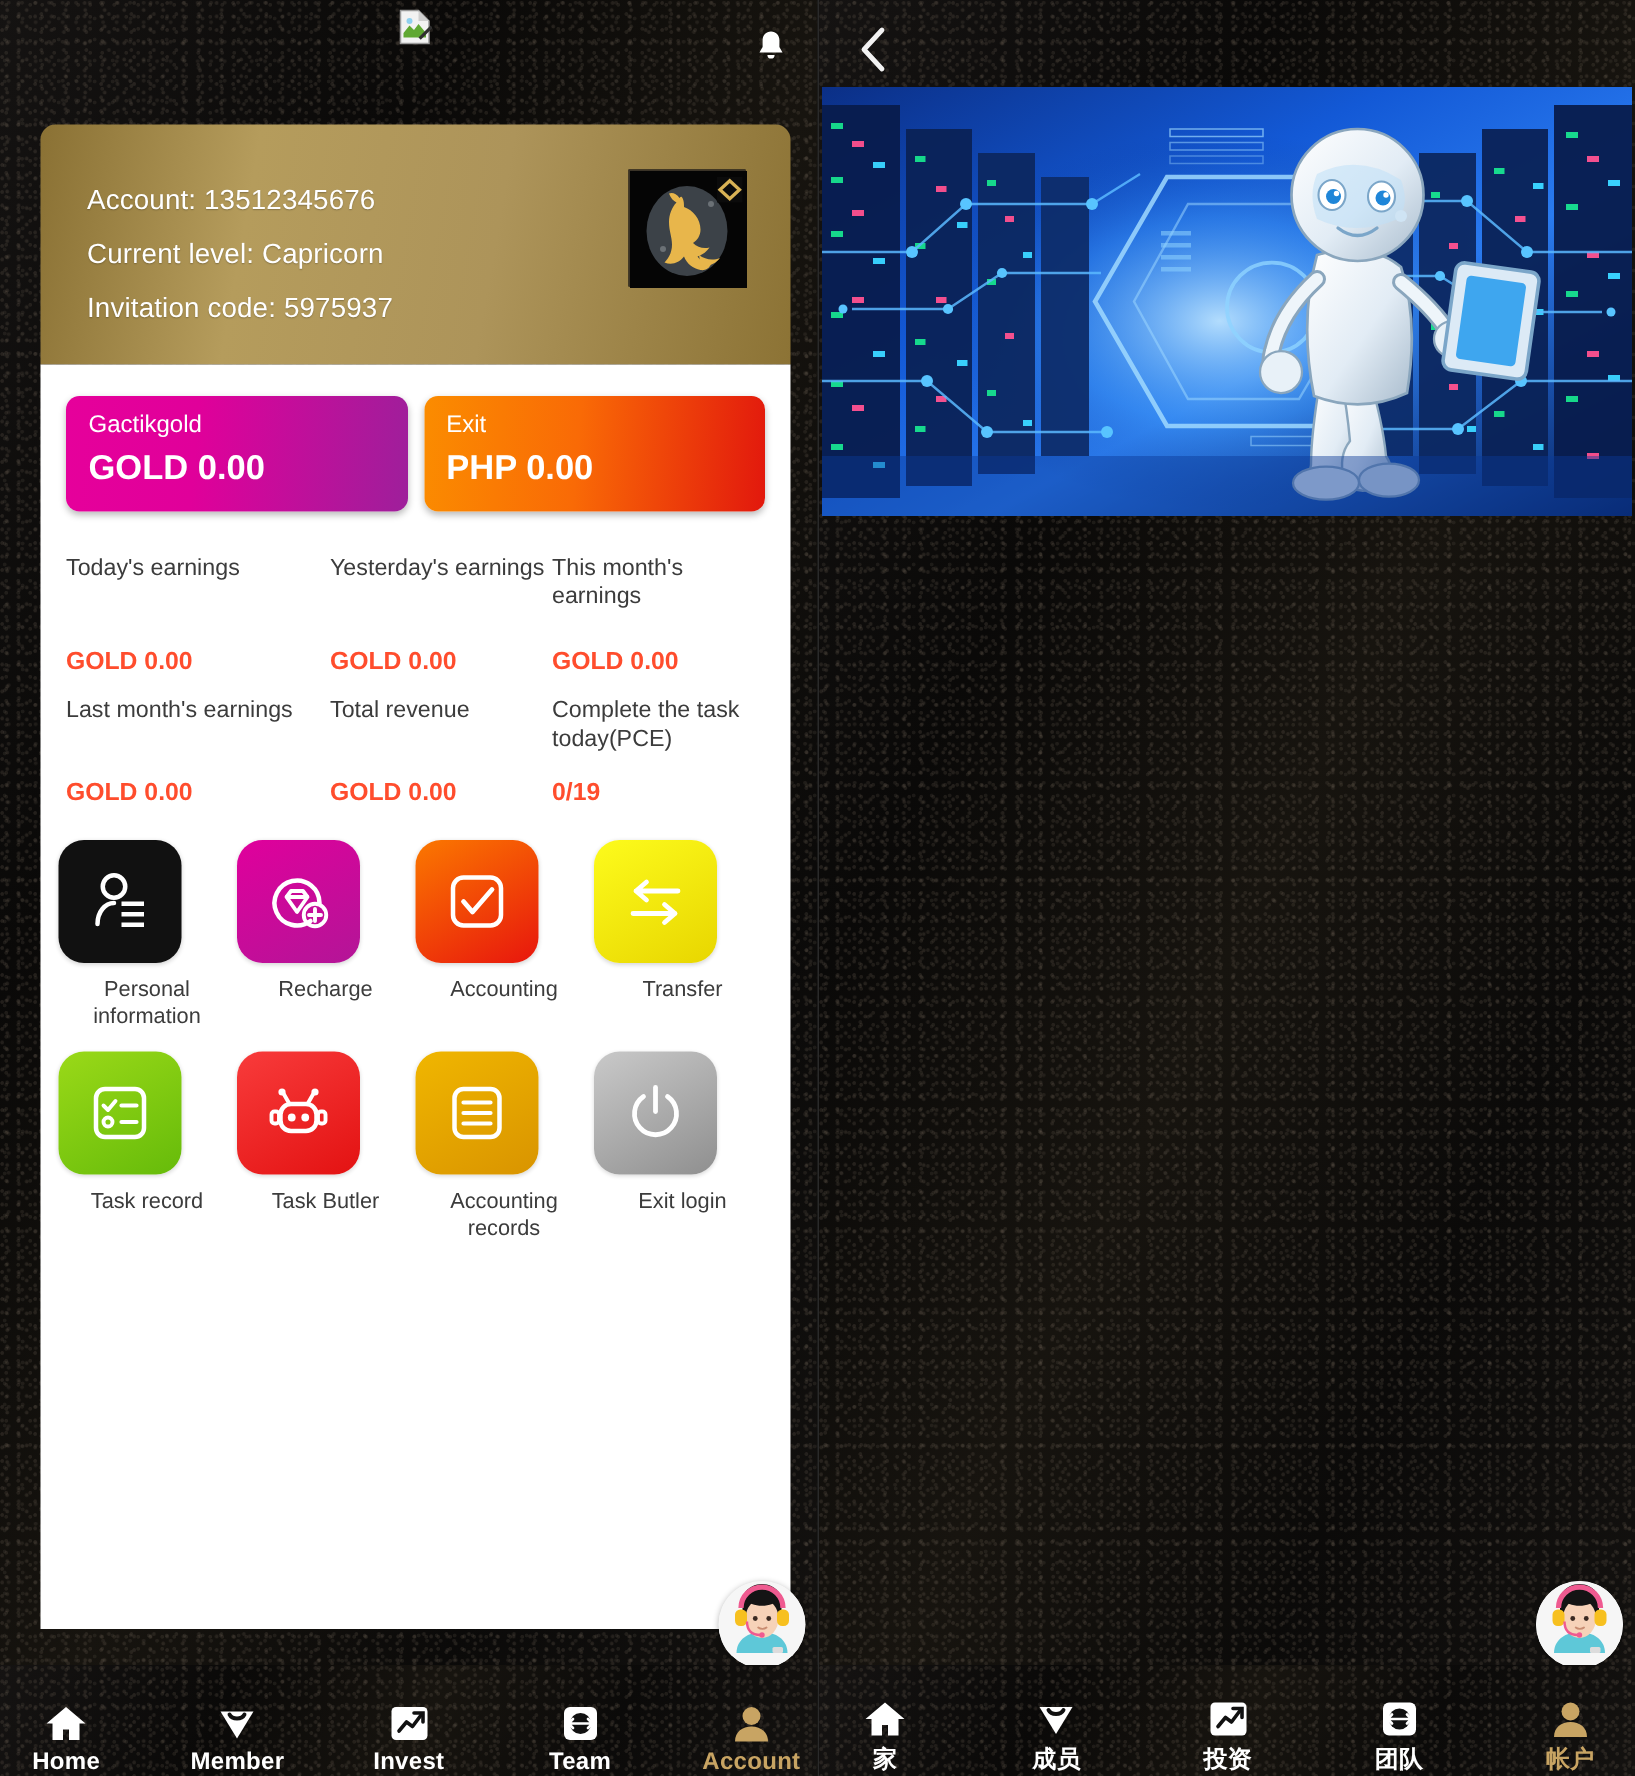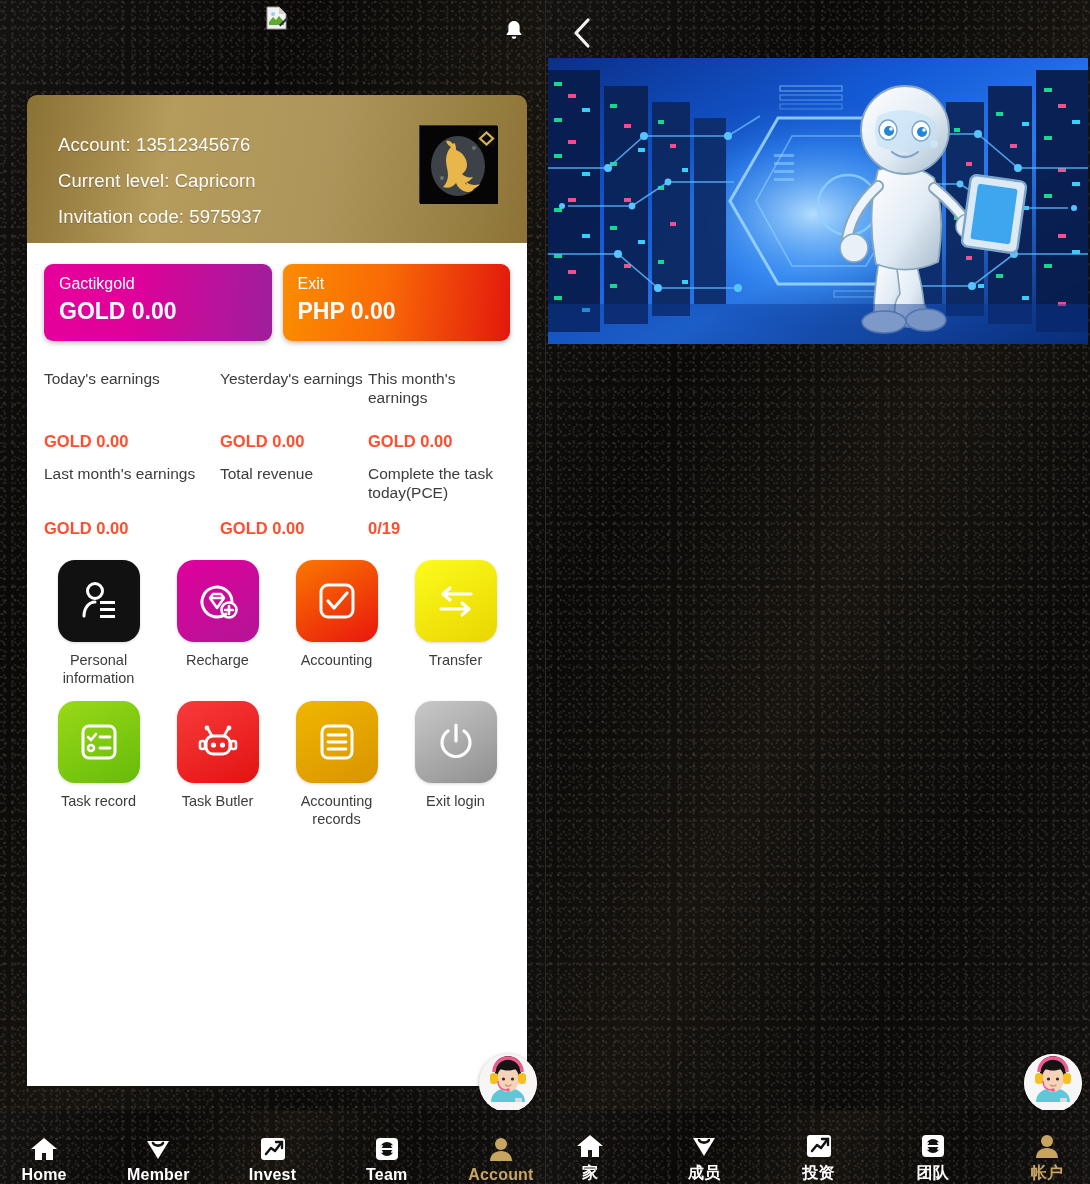--- a/index.html
+++ b/index.html
@@ -45,21 +45,21 @@
     width: 22px; height: 24px;
   }
   .bell-btn {
     position: absolute; right: 16px; top: 16px;
     width: 30px; height: 30px;
     display: flex; align-items: center; justify-content: center;
     cursor: pointer;
   }
 
   .account-card {
-    position: absolute; left: 27px; top: 95px;
+    position: absolute; left: 27px; top: 83px;
     width: 500px; height: 160px;
     border-radius: 10px 10px 0 0;
     background: linear-gradient(100deg,#8a7134 0%,#b59c5c 28%,#ad945a 60%,#8c7335 100%);
     padding: 32px 0 0 31px;
     color: #ffffff;
   }
   .account-card .line {
     font-size: 18.5px; line-height: 36px;
     letter-spacing: .1px;
     text-shadow: 0 1px 1px rgba(0,0,0,.25);
@@ -108,21 +108,21 @@
   .earn-r2-title { margin-top: 13px; }
   .earn-r2-vals  { margin-top: 14px; }
 
   .icon-grid {
     display: grid;
     grid-template-columns: repeat(4, 1fr);
     padding: 22px 12px 0 12px;
     row-gap: 0;
   }
   .icon-cell {
-    display: flex; flex-direction: column; align-items: center;
+    display: flex; flex-direction: column; 
     cursor: pointer;
     margin-bottom: 14px;
   }
   .icon-tile {
     width: 82px; height: 82px;
     border-radius: 17px;
     display: flex; align-items: center; justify-content: center;
     box-shadow: 0 1px 3px rgba(0,0,0,.16);
   }
   .icon-cap {

